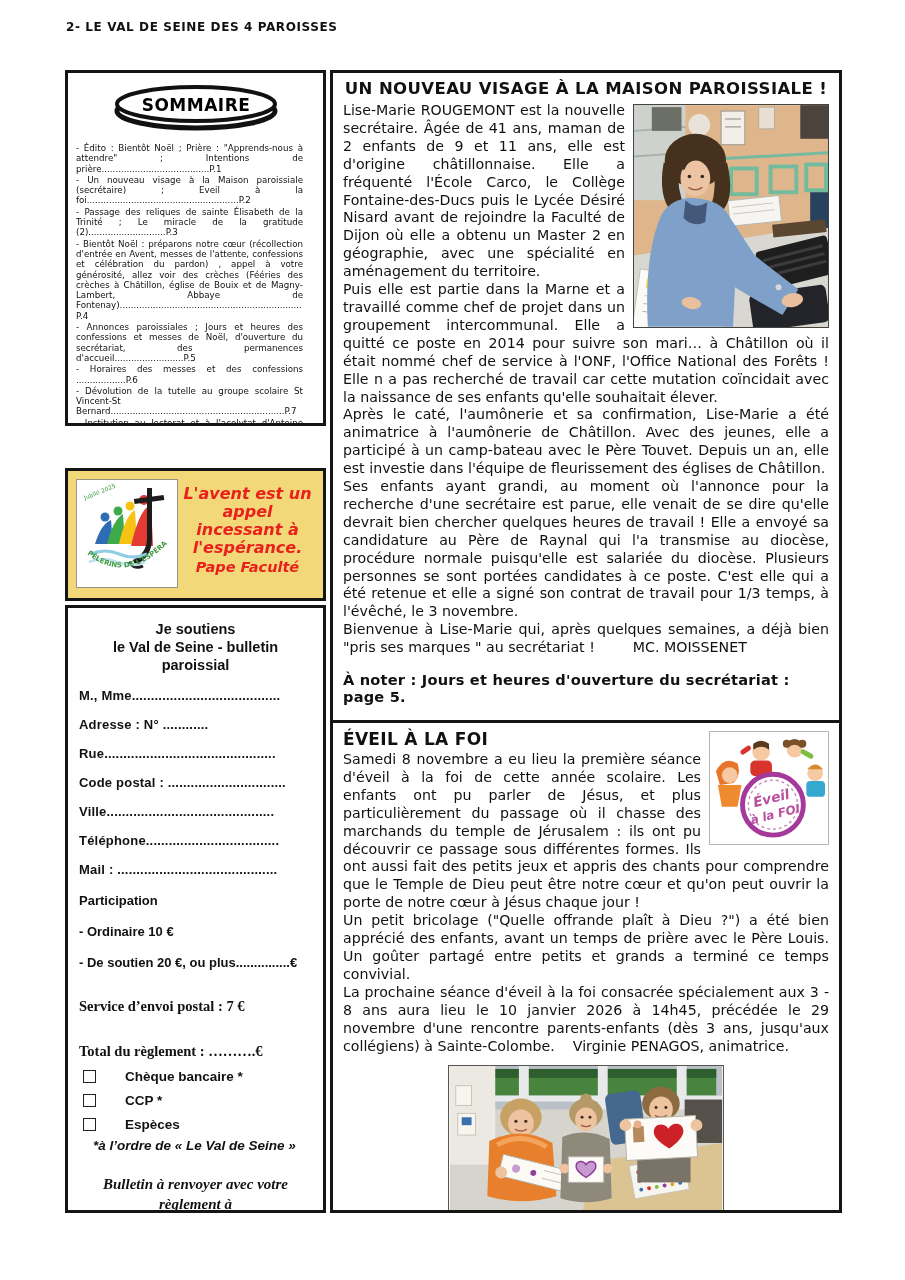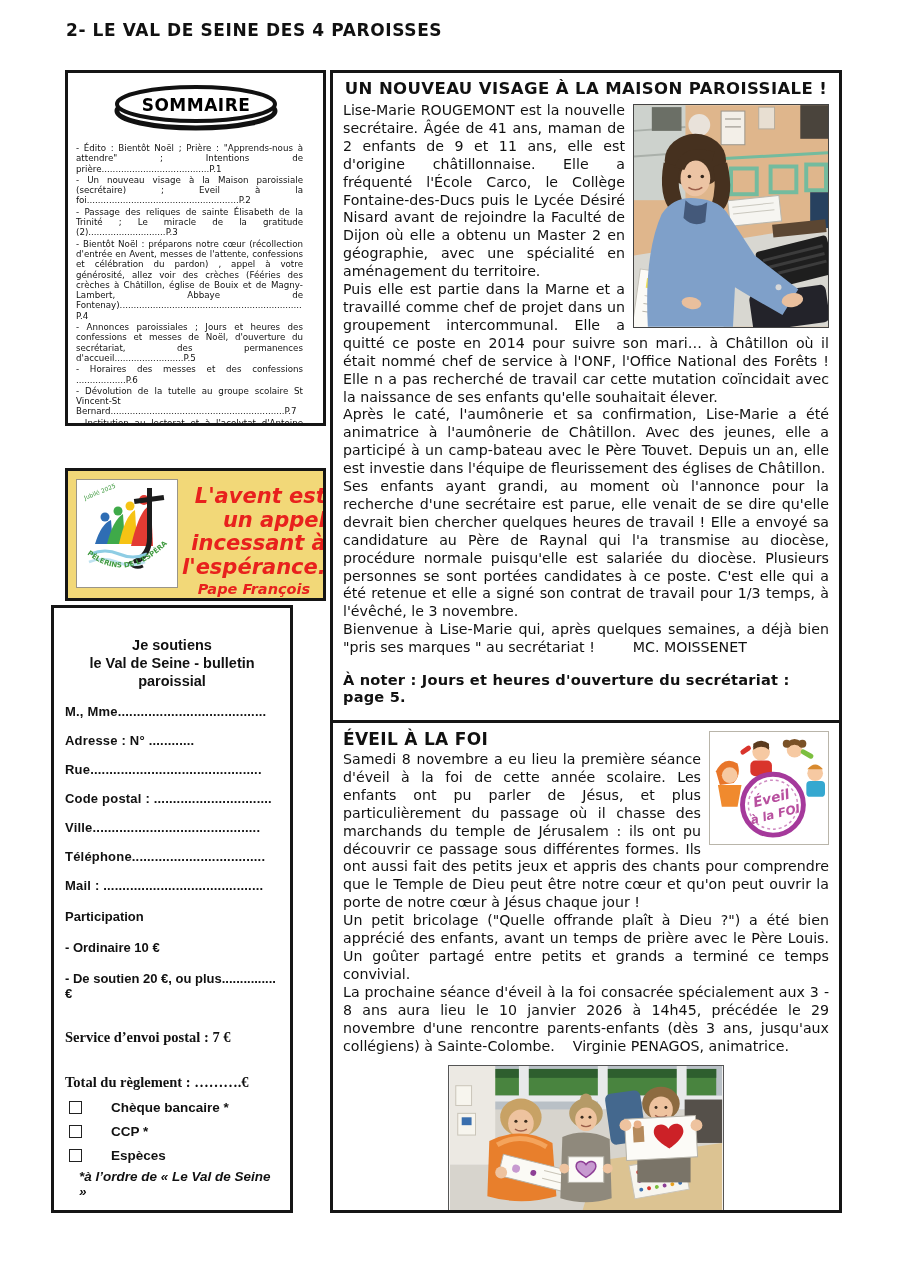--- a/index.html
+++ b/index.html
@@ -4,37 +4,37 @@
 <style>
   * { box-sizing: border-box; margin: 0; padding: 0; }
   html,body { background:#fff; }
   #page {
     position: relative; width: 905px; height: 1280px; background:#fff;
     font-family: "DejaVu Sans", sans-serif; color:#111; overflow:hidden;
   }
   .box { position:absolute; border:3px solid #151515; background:#fff; overflow:hidden; }
 
   
-  #page-header { position:absolute; left:66px; top:20px; font-size:17px; font-weight:bold; letter-spacing:.6px; }
+  #page-header { position:absolute; left:66px; top:20px; font-size:12px; font-weight:bold; letter-spacing:.6px; }
 
   
   #sommaire-box { left:65px; top:70px; width:261px; height:356px; }
   .oval-wrap { width:170px; margin:8px auto 4px; }
   #toc { padding:2px 20px 0 8px; }
   .toc-item { font-size:8.7px; line-height:10.3px; text-align:justify; word-break:break-word; margin-bottom:1px; }
 
   
   #advent-box { left:65px; top:468px; width:261px; height:133px; background:#f2d878; display:flex; padding:8px; }
   #jubilee-card { width:102px; height:109px; background:#fff; border:1px solid #9a9588; flex:none; }
   #advent-text { flex:1; text-align:center; padding:6px 2px 0 4px; }
-  #advent-quote { color:#e8211d; font-weight:bold; font-style:italic; font-size:21px; line-height:1.12;text-align:right; }
+  #advent-quote { color:#e8211d; font-weight:bold; font-style:italic; font-size:16px; line-height:1.12; }
   #advent-attrib { color:#e8211d; font-style:italic; font-weight:bold; font-size:14.5px; margin-top:2px; }
 
   
-  #form-box { left:51px; top:605px; width:242px; height:608px; padding:28px 11px; font-family:"Liberation Sans",sans-serif; }
+  #form-box { left:65px; top:605px; width:261px; height:608px; padding:12px 11px; font-family:"Liberation Sans",sans-serif; }
   .form-title { text-align:center; font-weight:bold; font-size:14.5px; line-height:1.25; }
   .form-field { font-weight:bold; font-size:13px; margin-top:14px; letter-spacing:.2px; }
   .part-label { font-weight:bold; font-size:13px; margin-top:16px; }
   .part-opt { font-weight:bold; font-size:13px; margin-top:16px; }
   .serif-line { font-family:"Liberation Serif",serif; font-weight:bold; font-size:14.5px; margin-top:28px; }
   .chk-row { display:flex; align-items:center; margin-top:9px; }
   .chk { width:13px; height:13px; border:1.6px solid #222; margin:0 16px 0 4px; flex:none; background:#fff; }
   .chk-label { font-weight:bold; font-size:13.5px;margin-left:13px; }
   .pay-note { font-style:italic; font-weight:bold; font-size:13.5px; margin-top:6px; padding-left:14px; }
   .return-note { font-family:"Liberation Serif",serif; font-style:italic; font-weight:bold; font-size:15px; text-align:center; margin:22px auto 0; width:85%; line-height:1.3; }
@@ -101,21 +101,21 @@
         <path d="M12,82 Q26,76 40,82 T68,82" stroke="#bfe2f0" fill="none" stroke-width="2.5"></path>
         <path id="jub-arc" d="M10,74 Q50,106 92,62" fill="none"></path>
         <text font-size="7" fill="#3f9a3f" font-weight="bold">
           <textPath href="#jub-arc">PÈLERINS DE L'ESPÉRANCE</textPath>
         </text>
         <text x="8" y="20" font-size="6" fill="#3f9a3f" transform="rotate(-22 8 20)">Jubilé 2025</text>
       </svg>
     </div>
     <div id="advent-text">
       <div id="advent-quote">L'avent est un appel incessant à l'espérance.</div>
-      <div id="advent-attrib">Pape François</div>
+      <div id="advent-attrib">Pape Faculté</div>
     </div>
   </div>
 
   <div id="form-box" class="box">
     <div class="form-title">Je soutiens</div>
     <div class="form-title">le Val de Seine - bulletin paroissial</div>
 
     <p class="form-field">M., Mme.......................................</p>
     <p class="form-field">Adresse :  N° ............</p>
     <p class="form-field">Rue.............................................</p>

